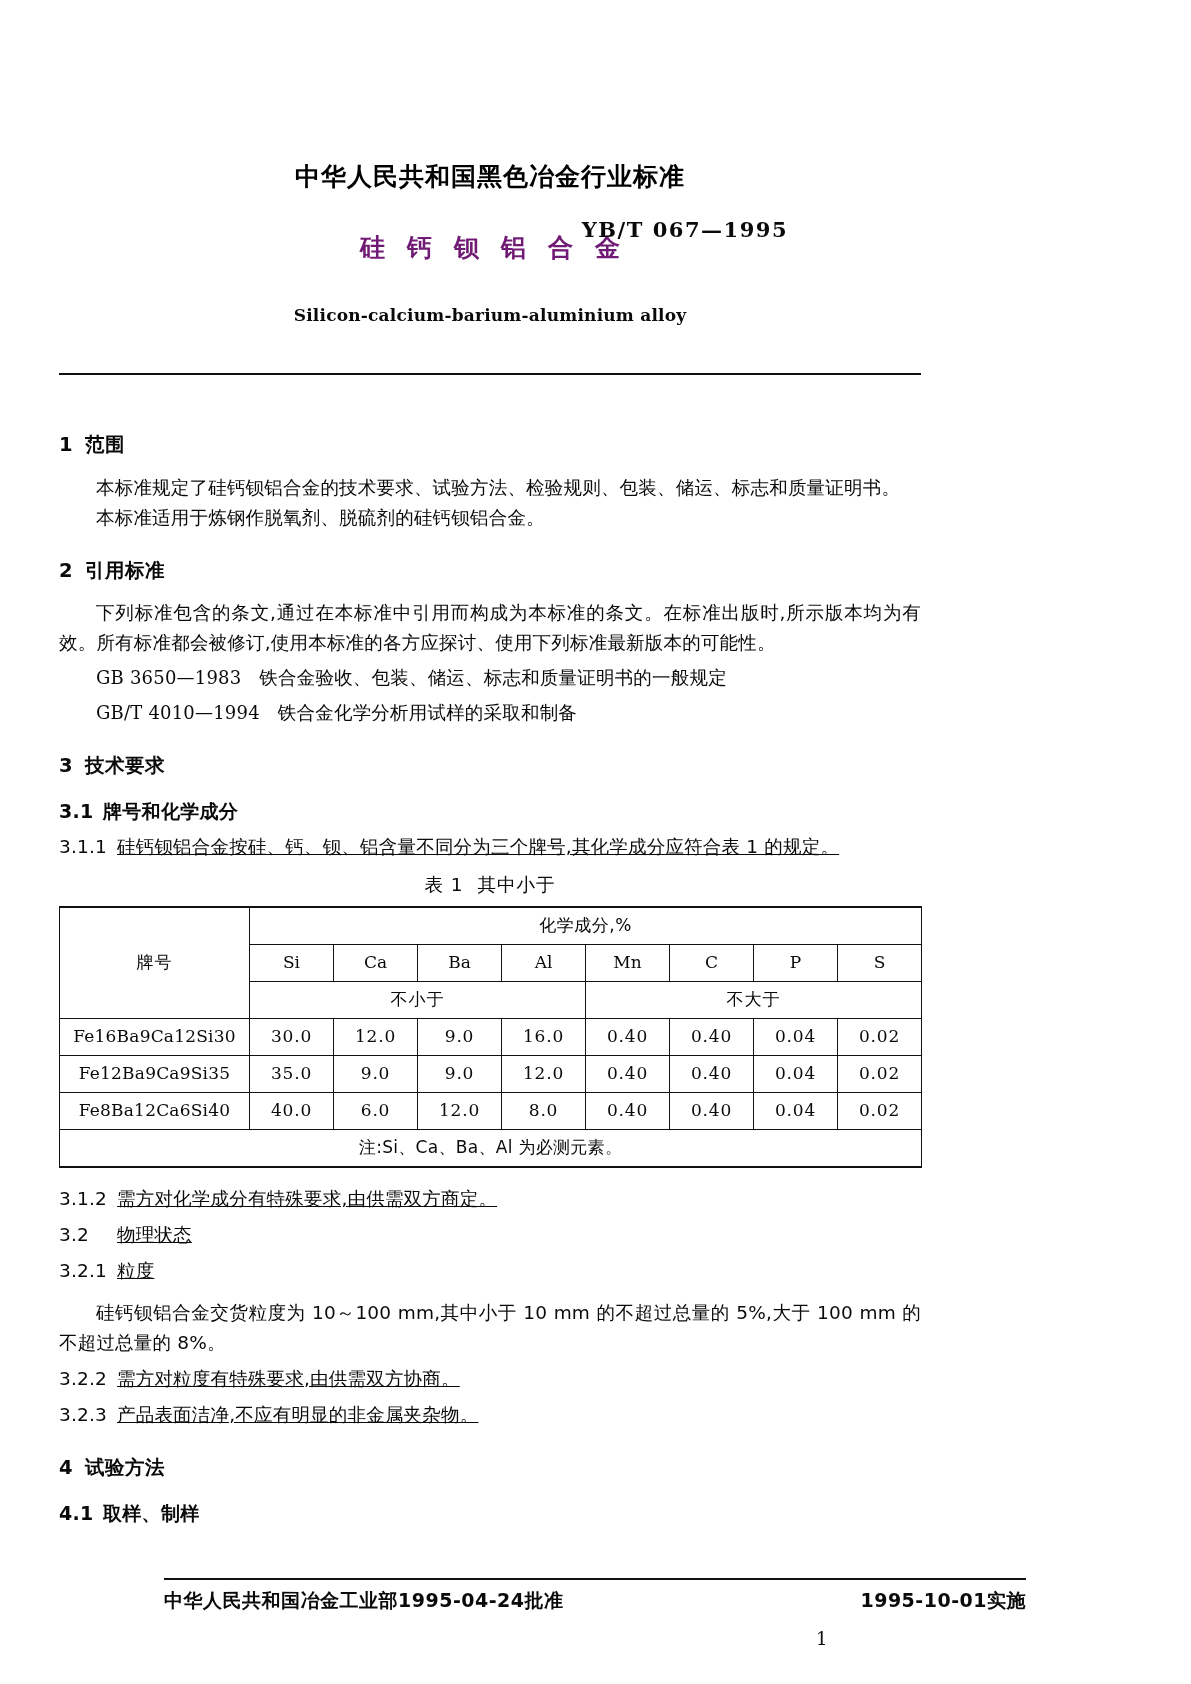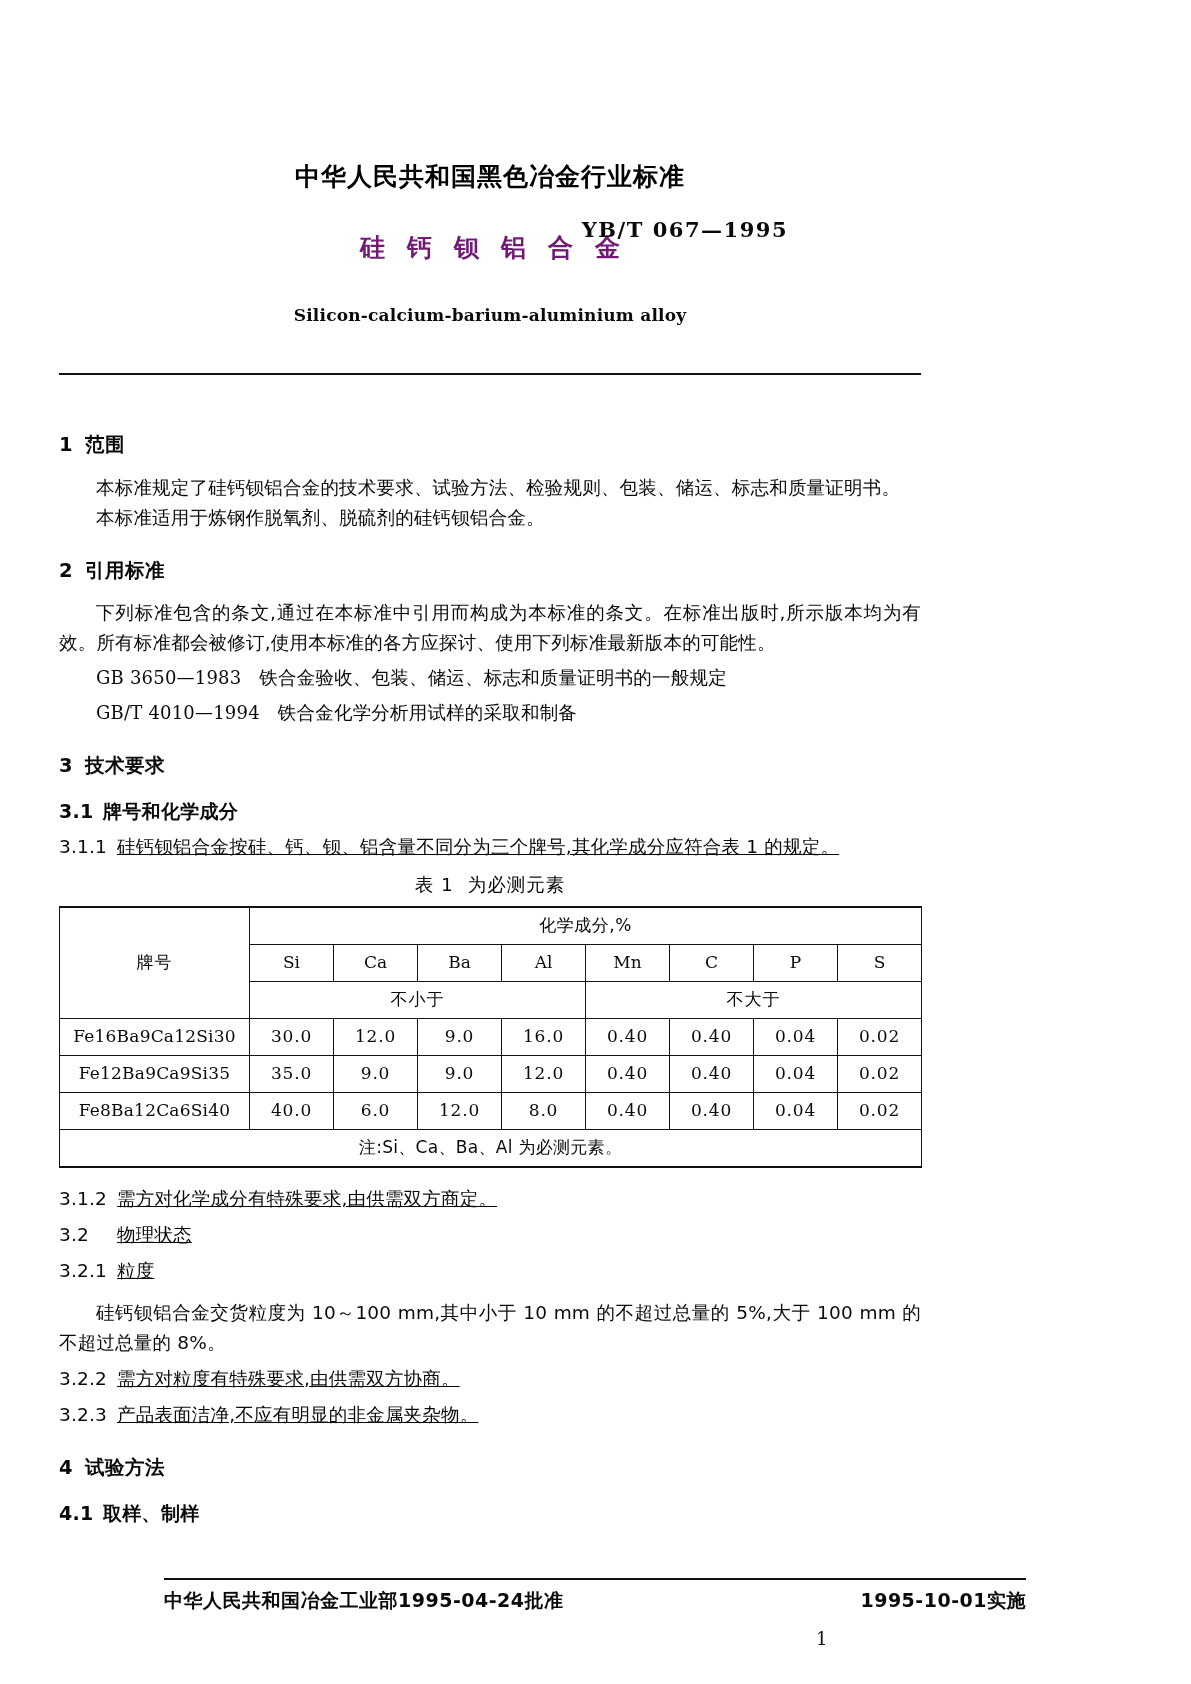--- a/index.html
+++ b/index.html
@@ -245,21 +245,21 @@
       <span class="num">3</span><span>技术要求</span>
     </div>
     <div class="h-sub">
       <span class="num">3.1</span><span>牌号和化学成分</span>
     </div>
     <div class="clause">
       <span class="num">3.1.1</span><span>硅钙钡铝合金按硅、钙、钡、铝含量不同分为三个牌号,其化学成分应符合表 1 的规定。</span>
     </div>
 
     <div class="table-caption">
-      <span>表 1</span><span class="gap"></span><span>为必测元素</span>
+      <span>表 1</span><span class="gap"></span><span>其中小于</span>
     </div>
 
     <table class="comp">
       <colgroup>
         <col style="width:190px">
         <col style="width:84px">
           <col style="width:84px">
           <col style="width:84px">
           <col style="width:84px">
         <col style="width:84px">

